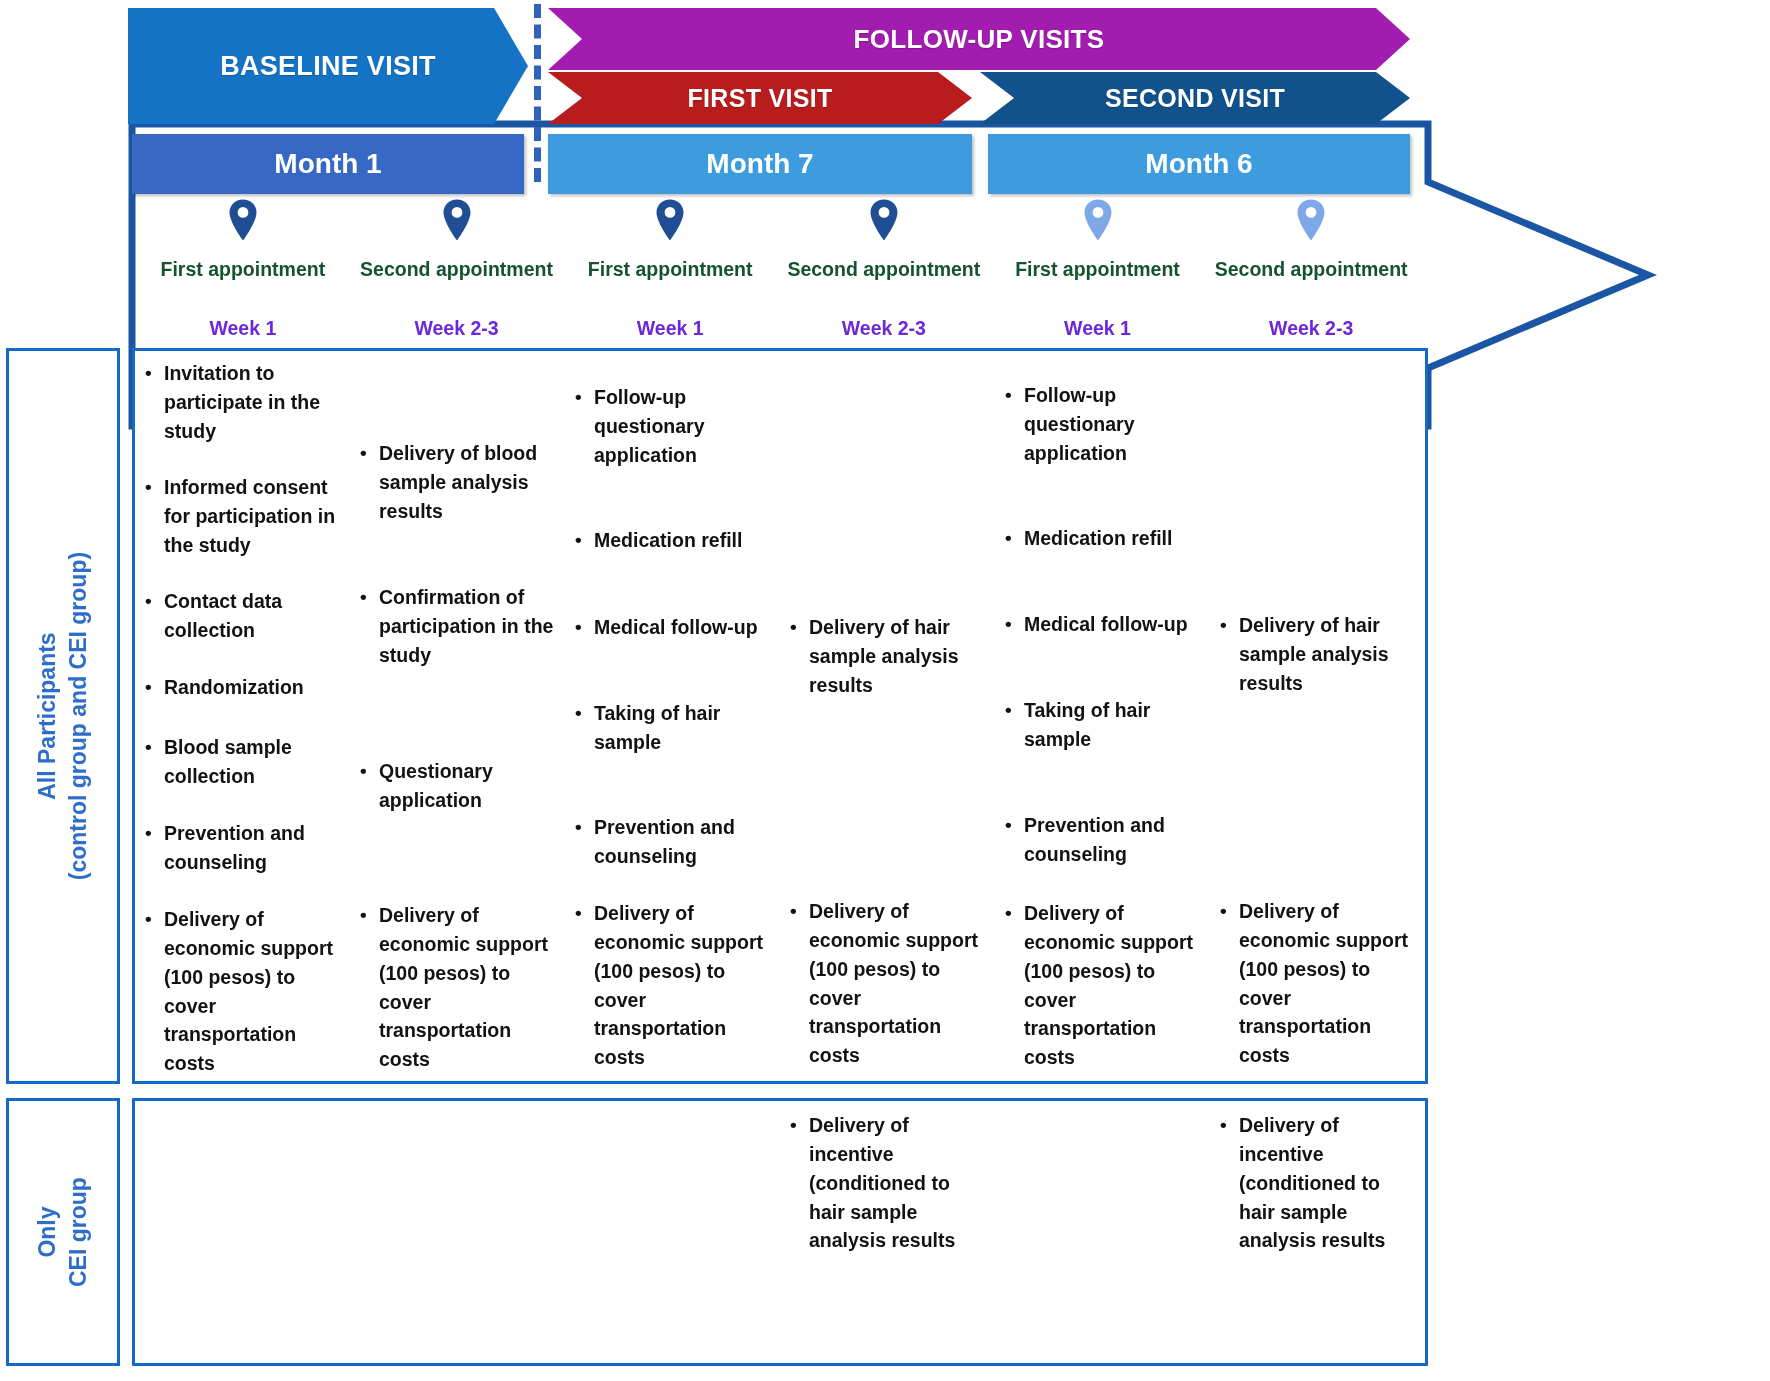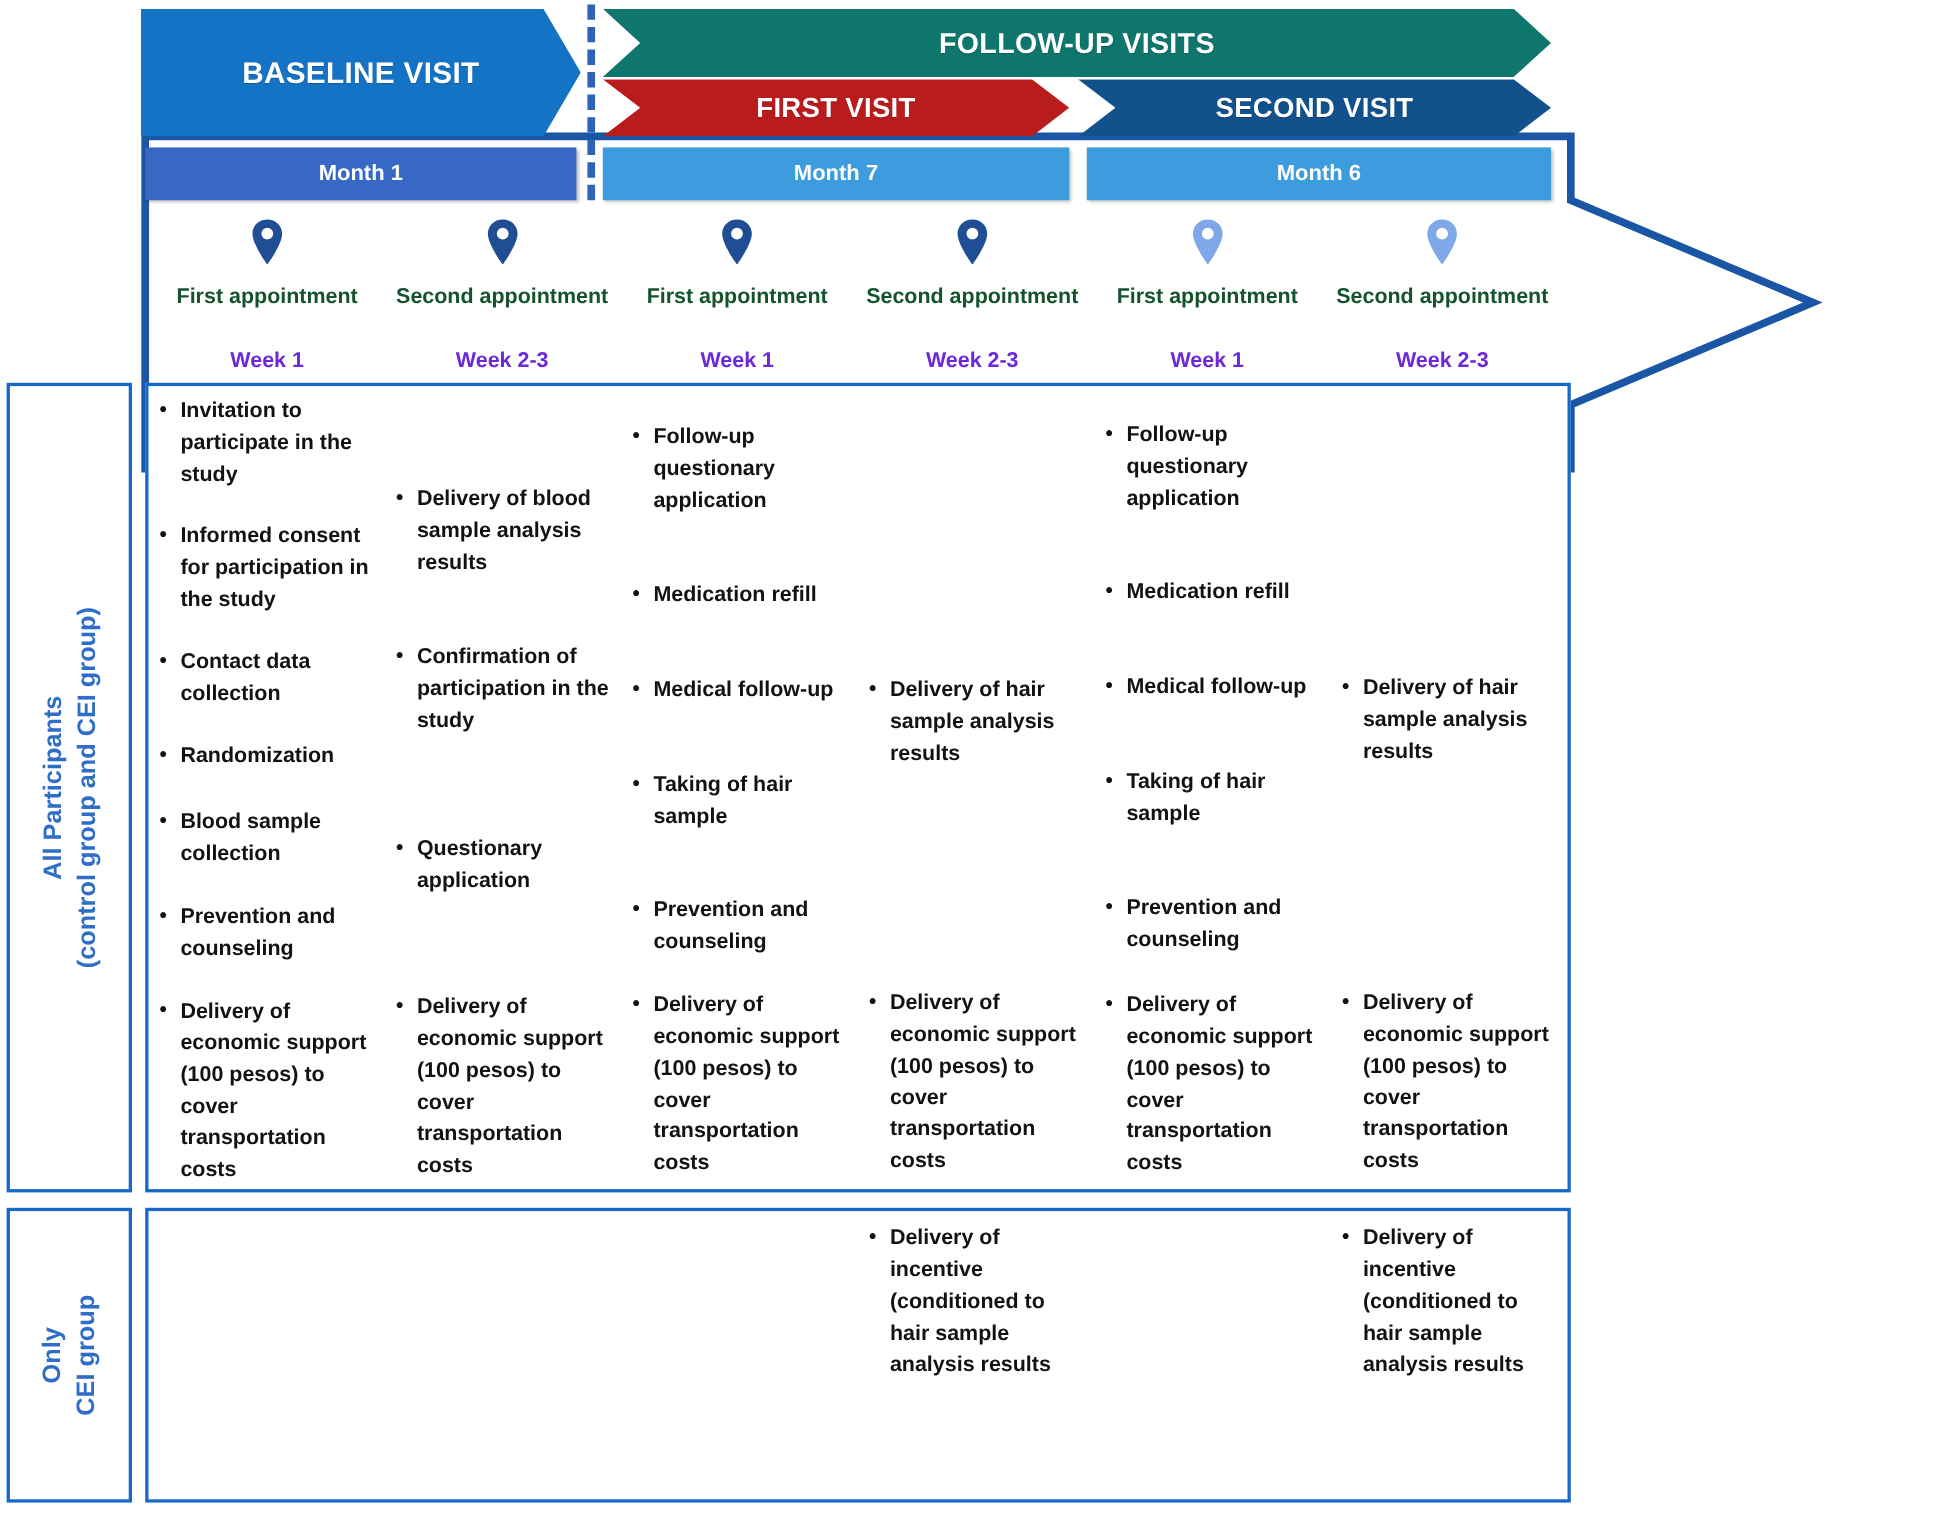--- a/index.html
+++ b/index.html
@@ -46,21 +46,21 @@
     clip-path: polygon(0 0, calc(100% - 34px) 0, 100% 50%, calc(100% - 34px) 100%, 0 100%);
   }
 
   #baseline-visit-arrow {
     left: 128px; top: 8px; width: 400px; height: 116px;
     background: #1573C6;
     font-size: 27px;
   }
   #followup-visits-arrow {
     left: 548px; top: 8px; width: 862px; height: 62px;
-    background: #0f766e;
+    background: #a21caf;
     font-size: 26px;
   }
   #first-visit-arrow {
     left: 548px; top: 72px; width: 424px; height: 52px;
     background: #b91c1c;
     font-size: 25px;
   }
   #second-visit-arrow {
     left: 980px; top: 72px; width: 430px; height: 52px;
     background: #11518C;
@@ -69,27 +69,27 @@
 
   
   #baseline-divider {
     left: 534px; top: 4px; width: 0; height: 178px;
     border-left: 7px dashed #2E63B8;
   }
 
   
   .month-bar {
     position: absolute;
-    height: 48px;
+    height: 60px;
     display: flex;
     align-items: center;
     justify-content: center;
     color: #ffffff;
     font-weight: bold;
-    font-size: 20px;
+    font-size: 28px;
     box-shadow: 2px 2px 3px rgba(0,0,0,.25);
   }
   #month-1-bar { left: 132px; top: 134px; width: 392px; background: #3668C4; }
   #month-3-bar { left: 548px; top: 134px; width: 424px; background: #3C9CDD; }
   #month-6-bar { left: 988px; top: 134px; width: 422px; background: #3C9CDD; justify-content: center; }
 
   
   #appointments-row {
     position: absolute;
     left: 136px;

